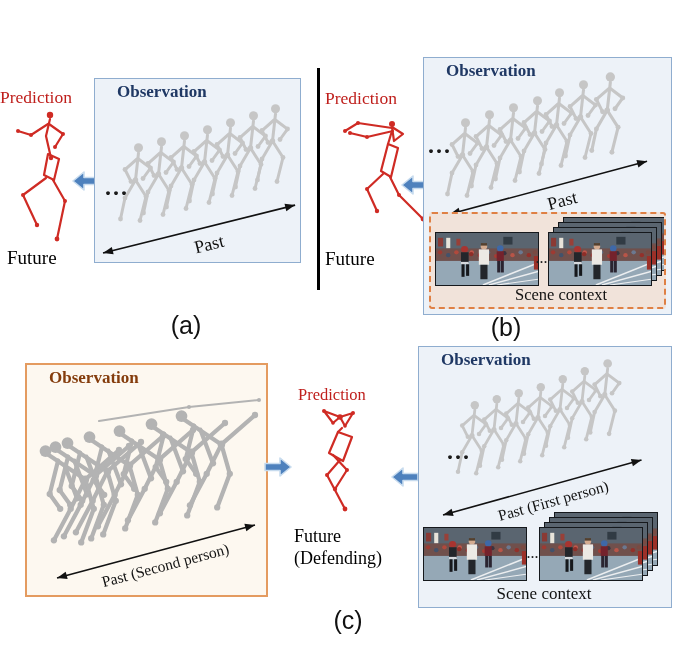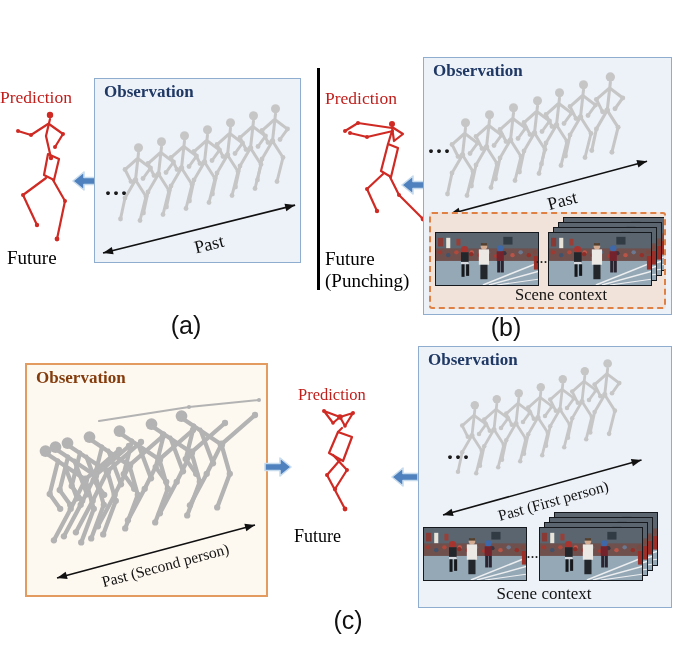--- a/index.html
+++ b/index.html
@@ -3,21 +3,21 @@
 <meta charset="utf-8">
 <style>
   html,body{margin:0;padding:0;background:#fff;}
   #fig{position:relative;width:676px;height:662px;background:#ffffff;
        font-family:"Liberation Serif",serif;overflow:hidden;}
   .abs{position:absolute;}
   .obs-box-blue{position:absolute;background:#edf2f8;border:1.6px solid #8fadcf;
                 box-sizing:border-box;overflow:hidden;}
   .obs-box-orange{position:absolute;background:#fdf8f0;border:2px solid #e49b60;
                   box-sizing:border-box;overflow:hidden;}
-  .obs-title{position:absolute;left:9px;top:3px;font-weight:bold;font-size:17px;white-space:nowrap;}
+  .obs-title{position:absolute;left:22px;top:3px;font-weight:bold;font-size:17px;white-space:nowrap;}
   .t-blue{color:#1f3864;} .t-brown{color:#843c0c;}
   .pred{position:absolute;color:#bf1e1b;font-size:17.5px;white-space:nowrap;}
   .future{position:absolute;color:#000000;font-size:19px;text-align:left;line-height:22px;}
   .cap{position:absolute;color:#111;font-family:"Liberation Sans",sans-serif;
        font-size:25px;text-align:center;}
   .divider{position:absolute;background:#000;}
   .scene-box{position:absolute;background:#f1e3da;border:2.5px dashed #df8044;
              border-radius:3px;box-sizing:border-box;overflow:hidden;}
   .photo{position:absolute;border:1.5px solid #15181c;box-sizing:border-box;background:#95a8b6;}
   .photo svg{display:block;width:100%;height:100%;}
@@ -208,21 +208,20 @@
         <circle cx="14" cy="19" r="2"></circle>
       <circle cx="31" cy="75" r="2"></circle>
         <circle cx="41" cy="97" r="2.2"></circle>
       <circle cx="63" cy="81" r="2"></circle>
         <circle cx="87" cy="105" r="2.4"></circle>
     </g>
   </svg>
 
   <div class="future" style="left:325px;top:248px;width:104px;">
     <div>Future</div>
-    <div>(Punching)</div>
   </div>
 
   <div class="arrow-blue" style="left:401px;top:174px;">
     <svg width="28" height="22" viewBox="0 0 28 22">
         <use href="#g-arrow-left"></use>
       </svg>
   </div>
 
   <div class="obs-box-blue" style="left:423px;top:57px;width:249px;height:258px;">
     <div class="obs-title t-blue">Observation</div>
@@ -329,20 +328,21 @@
         <circle cx="33" cy="22" r="1.8"></circle>
       <circle cx="35" cy="66" r="2"></circle>
         <circle cx="23" cy="85" r="2.2"></circle>
       <circle cx="15" cy="71" r="2"></circle>
         <circle cx="33" cy="105" r="2.4"></circle>
     </g>
   </svg>
 
   <div class="future" style="left:294px;top:525px;width:100px;font-size:18px;">
     <div>Future</div>
+    <div>(Defending)</div>
   </div>
 
   <div class="arrow-blue" style="left:391px;top:466px;">
     <svg width="28" height="22" viewBox="0 0 28 22">
         <use href="#g-arrow-left"></use>
       </svg>
   </div>
 
   <div class="obs-box-blue" style="left:418px;top:346px;width:254px;height:262px;">
     <div class="obs-title t-blue">Observation</div>

